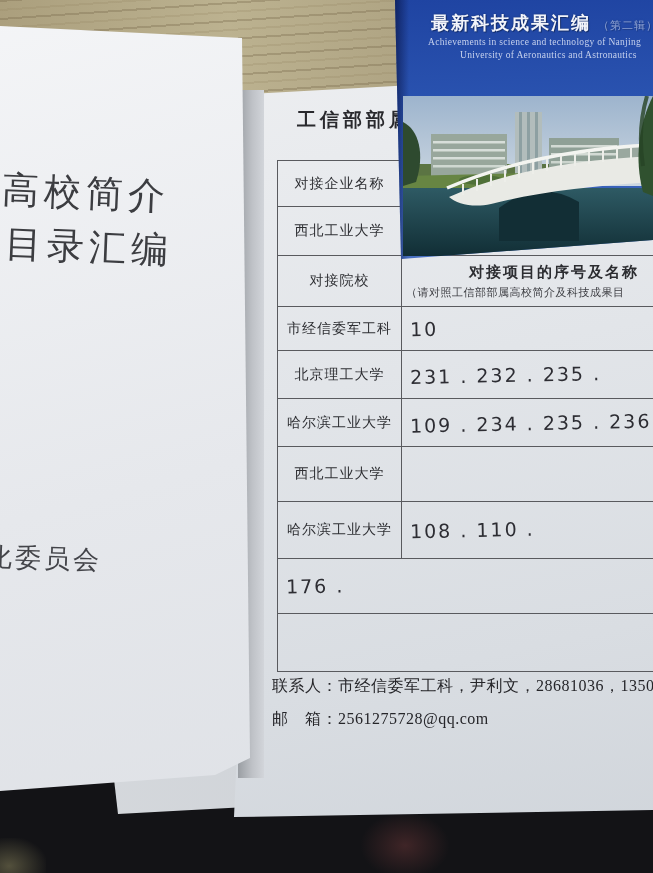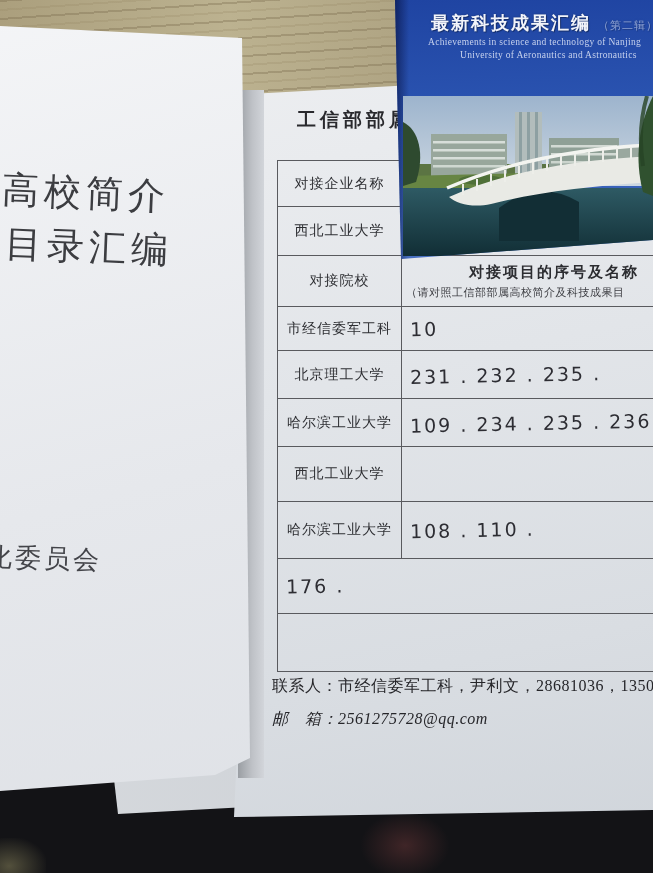--- a/index.html
+++ b/index.html
@@ -36,21 +36,21 @@
   .hw{font-family:"DejaVu Sans",sans-serif;font-size:19px;color:#2d2d33;
     letter-spacing:2px;transform:rotate(-1.2deg);white-space:nowrap;}
   .rhead{flex-direction:column;justify-content:center;align-items:flex-start;padding-left:4px;}
   .rhead .t{width:100%;text-align:center;font-weight:bold;font-size:15px;color:#2c2d31;
     letter-spacing:2px;font-family:"Liberation Serif",serif;}
   .rhead .n{font-size:11px;color:#3c3d42;letter-spacing:.5px;white-space:nowrap;
     font-family:"Liberation Serif",serif;margin-top:3px;}
   .contact{left:272px;top:676px;font-family:"Liberation Serif",serif;font-size:16px;
     color:#26262a;letter-spacing:.5px;white-space:nowrap;}
   .email{left:272px;top:709px;font-family:"Liberation Serif",serif;font-size:16px;
-    color:#26262a;letter-spacing:.5px;white-space:nowrap;font-style:italic;}
+    color:#26262a;letter-spacing:.5px;white-space:nowrap;}
   
   .gap-shadow{left:238px;top:90px;width:26px;height:688px;z-index:5;
     background:linear-gradient(90deg,#9a9ea3,#bfc2c7 55%,#d2d5da);}
   
   .left-paper{left:0;top:0;width:653px;height:873px;z-index:6;
     clip-path:polygon(0 26px,242px 38px,250px 758px,215px 775px,0 791px);
     background:linear-gradient(165deg,#f4f5f7,#e6e8ec 50%,#dcdfe4);}
   .lp-line{color:#3c3d41;font-weight:500;letter-spacing:5px;white-space:nowrap;
     transform:rotate(2.4deg);transform-origin:left center;font-size:37px;}
   .lp1{left:2px;top:165px;}

